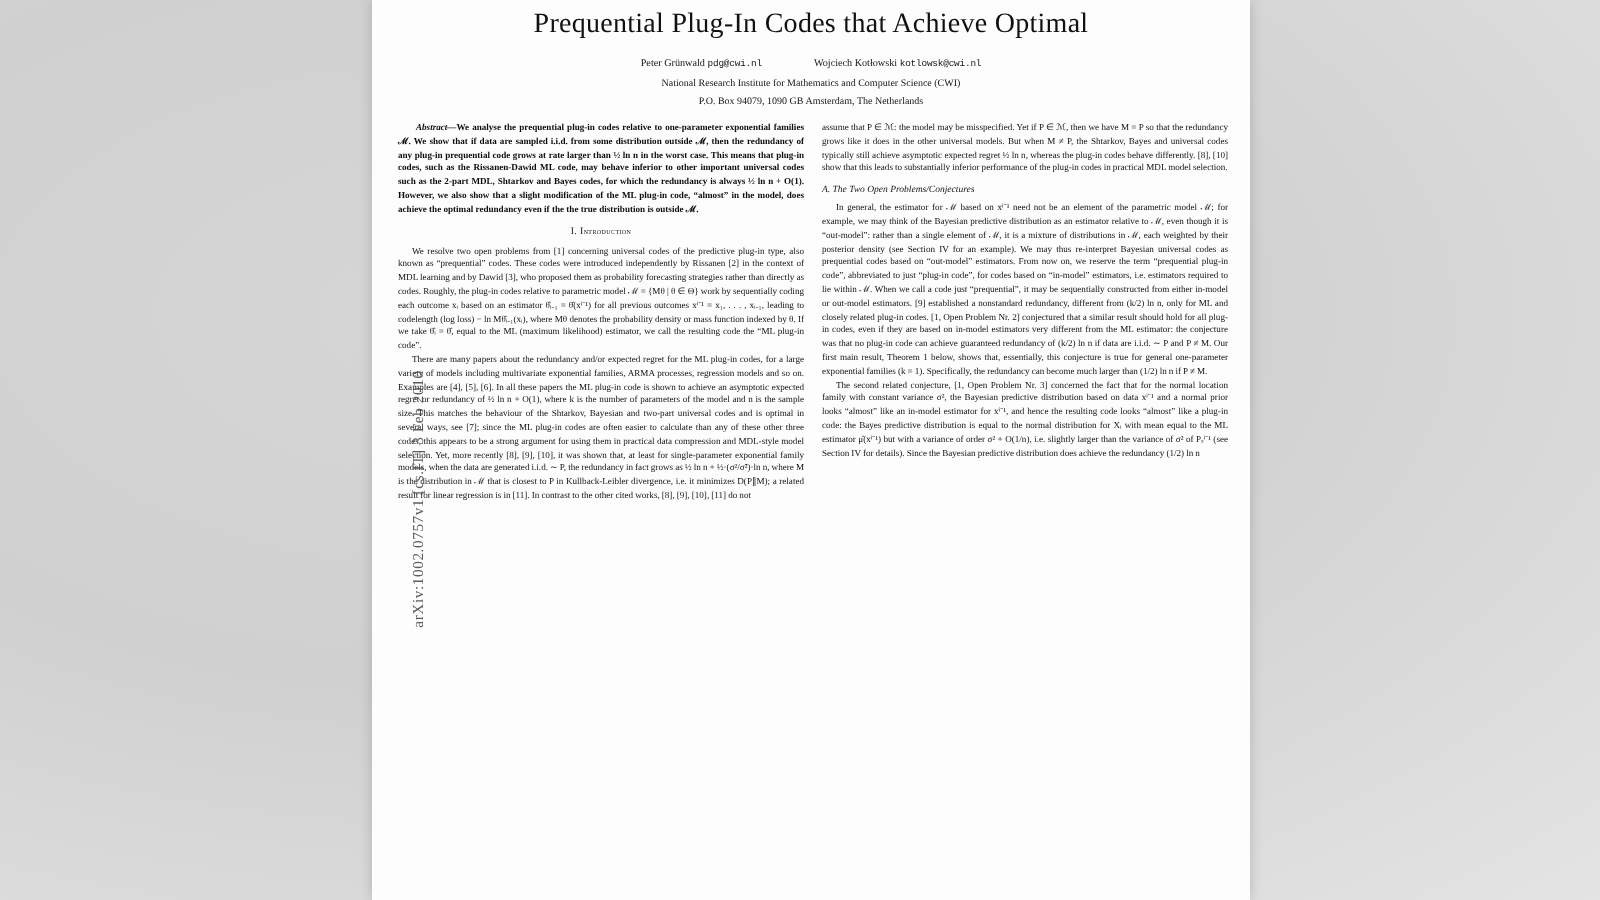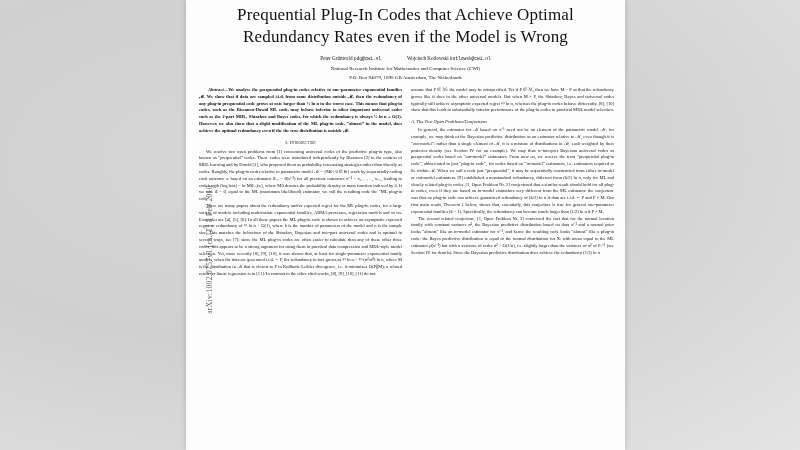--- a/index.html
+++ b/index.html
@@ -37,21 +37,21 @@
     height: 450px;
     padding: 0;
   }
 
   
   .title-block {
     padding: 4px 20px 0 20px;
     text-align: center;
   }
   .paper-title {
-    font-size: 17px;
+    font-size: 14px;
     line-height: 1.30;
     letter-spacing: 0.01em;
     color: #111;
     margin: 0;
     font-weight: normal;
   }
   .authors {
     margin-top: 7px;
     font-size: 5.1px;
     line-height: 1.45;
@@ -148,21 +148,20 @@
 <body>
 
 <div id="viewport">
 
   <div id="page">
     <div id="page-inner">
 
       <div class="title-block">
         <h1 class="paper-title">
           <span>Prequential Plug-In Codes that Achieve Optimal</span><br>
-          <span>Redundancy Rates even if the Model is Wrong</span>
         </h1>
 
         <div class="authors">
           <div class="author-row">
             <span class="author-name">
               <span>Peter Grünwald</span>
               <span class="mono-mail">pdg@cwi.nl</span>
             </span>
             <span class="author-name">
               <span>Wojciech Kotłowski</span>

